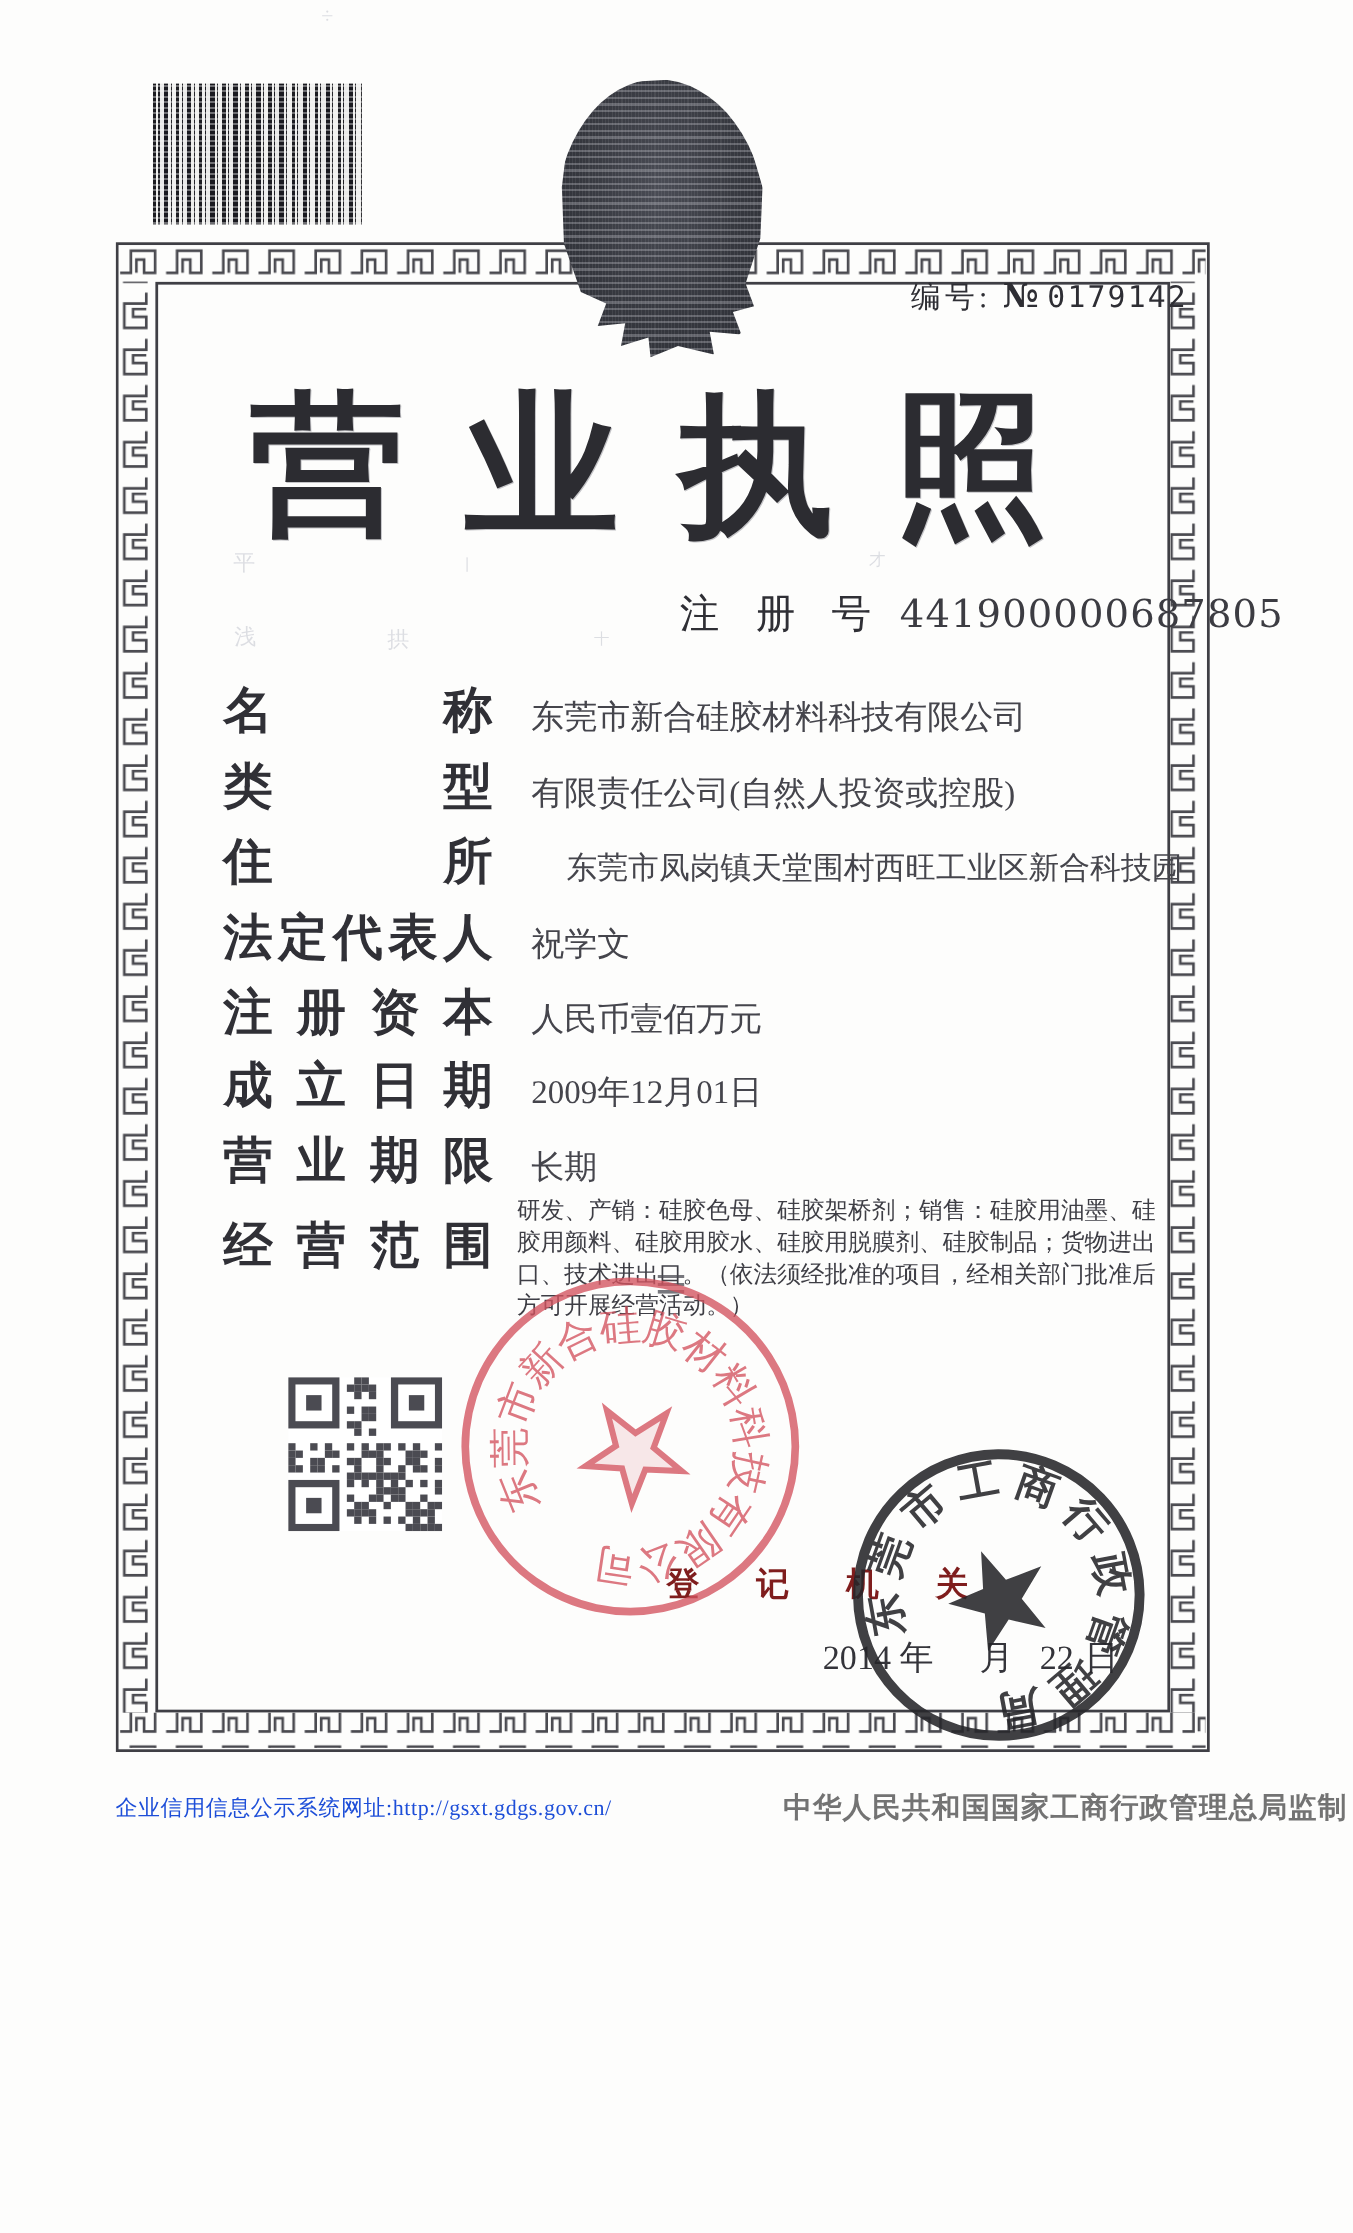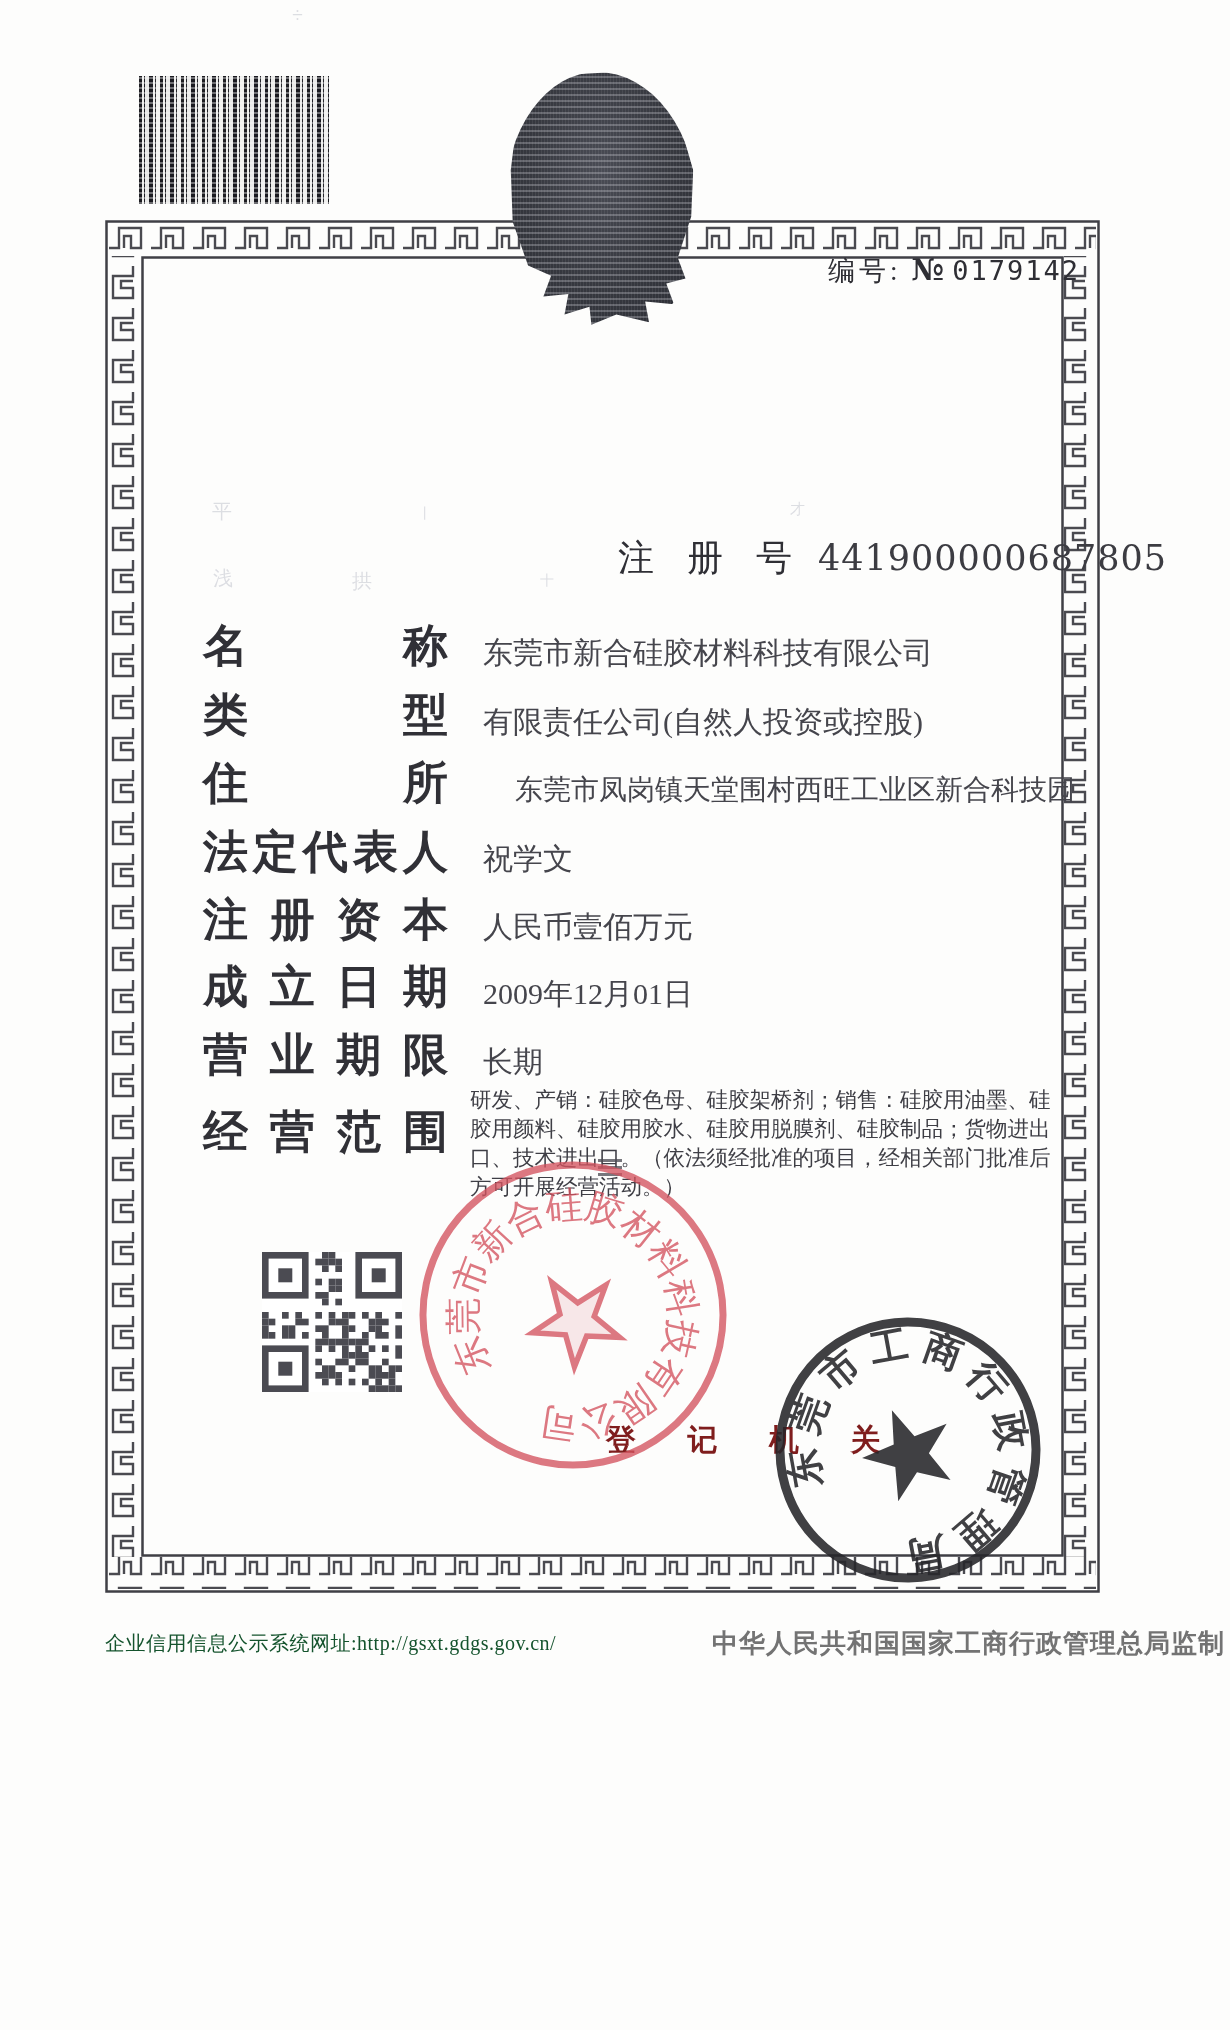--- a/index.html
+++ b/index.html
@@ -51,21 +51,21 @@
   
   .registrar{position:absolute;left:606px;top:1420px;z-index:3;font-size:30px;font-weight:600;
     letter-spacing:22px;color:#7f1d1d;white-space:nowrap;}
   .dateline{position:absolute;left:748px;top:1486px;z-index:3;font-size:31px;color:#34343a;white-space:nowrap;}
   .dateline .g1{margin-left:34px;} .dateline .g2{margin-left:16px;} .dateline .g3{margin-left:2px;}
   .qr{position:absolute;left:262px;top:1252px;z-index:4;}
   .seal{position:absolute;z-index:5;}
   .seal-red{left:408px;top:1150px;transform:rotate(-33deg);opacity:.78;}
   .seal-black{left:763px;top:1305px;transform:rotate(-22deg);opacity:.88;}
 
-  .footer-left{position:absolute;left:105px;top:1630px;z-index:3;font-size:20px;color:#14532d;letter-spacing:.5px;}
+  .footer-left{position:absolute;left:105px;top:1630px;z-index:3;font-size:20px;color:#1d4ed8;letter-spacing:.5px;}
   .footer-right{position:absolute;left:712px;top:1626px;z-index:3;font-size:26px;font-weight:700;
     color:#737373;letter-spacing:1px;}
 </style>
 </head>
 <body>
 
 <div class="page">
 
   <div class="barcode"></div>
   <div class="emblem"></div>
@@ -91,20 +91,21 @@
     <rect x="4" y="4" width="987" height="32" fill="url(#mh)"></rect>
     <rect x="4" y="1337" width="987" height="32" fill="url(#mh)"></rect>
     <rect x="4" y="36" width="32" height="1301" fill="url(#mv)"></rect>
     <rect x="959" y="36" width="32" height="1301" fill="url(#mv)"></rect>
   </svg>
 
   <div class="serial">
     <span class="cjk">编号:</span><span class="no-mark">№</span><span class="digits">0179142</span>
   </div>
 
+  <div class="title">营业执照</div>
 
   <div class="regno">
     <span class="lab">注 册 号</span><span class="val">441900000687805</span>
   </div>
 
   <div class="row">
     <div class="row-label" style="top:622px;">
         <span>名</span>
         <span>称</span>
       </div>
@@ -305,20 +306,27 @@
   <svg class="seal seal-red" width="330" height="330" viewBox="0 0 330 330">
     <circle cx="165" cy="165" r="150" fill="none" stroke="#d4535f" stroke-width="7"></circle>
     <path id="redArc" d="M68 165 a97 97 0 1 1 194 0 a97 97 0 1 1 -194 0" fill="none"></path>
     <text font-size="37" fill="#d4535f" font-family="Liberation Serif, serif">
       <textPath href="#redArc" textLength="545" lengthAdjust="spacing">东莞市新合硅胶材料科技有限公司</textPath>
     </text>
     <polygon transform="translate(165,172)" points="0,-46 10.6,-14.6 43.7,-14.2 17.1,5.6 27,37.2 0,18 -27,37.2 -17.1,5.6 -43.7,-14.2 -10.6,-14.6" fill="rgba(212,83,95,0.16)" stroke="#d4535f" stroke-width="5.5"></polygon>
   </svg>
 
   <div class="registrar">登 记 机 关</div>
+  <div class="dateline">
+    <span>2014</span>
+    <span>年</span>
+    <span class="g1">月</span>
+    <span class="g2">22</span>
+    <span class="g3">日</span>
+  </div>
 
   <svg class="seal seal-black" width="290" height="290" viewBox="0 0 290 290">
     <circle cx="145" cy="145" r="128" fill="none" stroke="#26262a" stroke-width="9"></circle>
     <path id="blackArc" d="M53 145 a92 92 0 1 1 184 0 a92 92 0 1 1 -184 0" fill="none"></path>
     <text font-size="38" font-weight="bold" fill="#26262a" font-family="Liberation Serif, serif">
       <textPath href="#blackArc" textLength="470" lengthAdjust="spacing">东莞市工商行政管理局</textPath>
     </text>
     <polygon transform="translate(145,150)" points="0,-48 11.2,-15.4 45.6,-14.8 18.1,5.9 28.2,38.8 0,19 -28.2,38.8 -18.1,5.9 -45.6,-14.8 -11.2,-15.4" fill="#26262a"></polygon>
   </svg>
 

